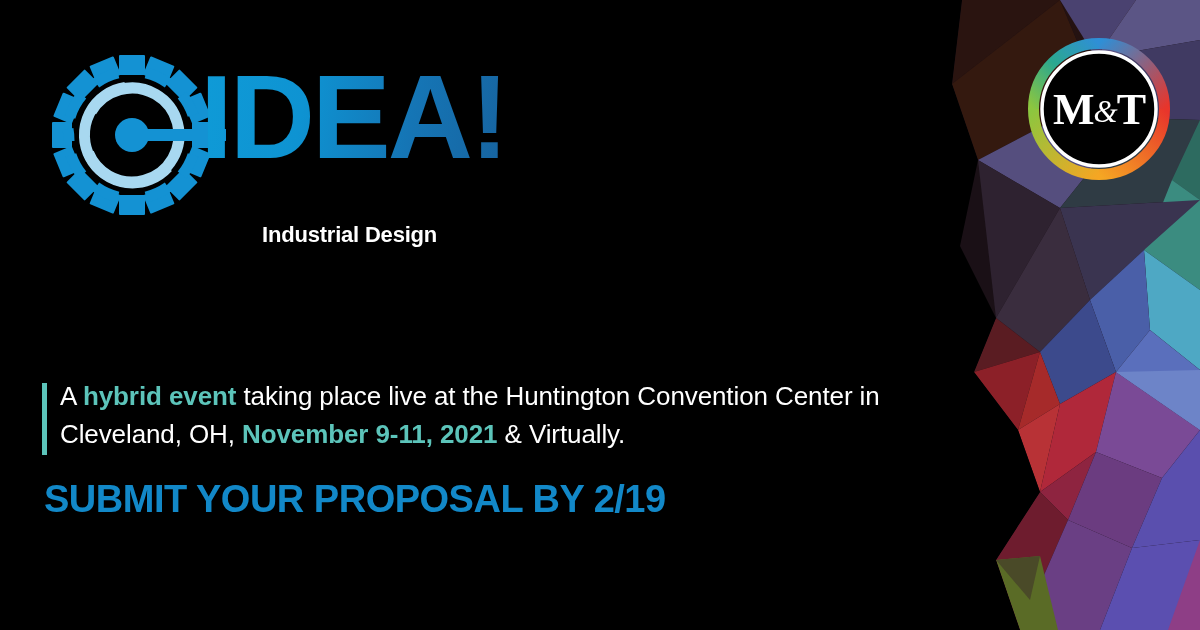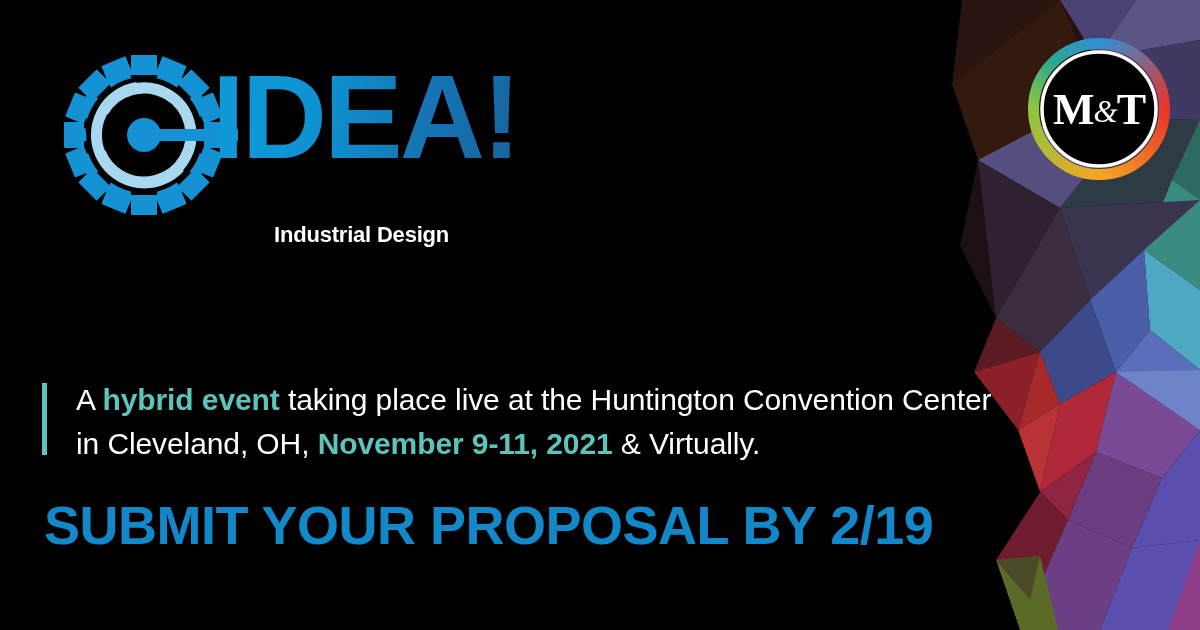--- a/index.html
+++ b/index.html
@@ -22,21 +22,21 @@
     top: 0;
     right: 0;
     width: 300px;
     height: 630px;
   }
   .poly-panel svg { display: block; width: 300px; height: 630px; }
 
   
   .logo-block {
     position: absolute;
-    left: 60px;
+    left: 48px;
     top: 42px;
     width: 620px;
     height: 215px;
   }
   .gear-mark {
     position: absolute;
     left: 0;
     top: 4px;
     width: 178px;
     height: 178px;
@@ -93,35 +93,35 @@
   }
   .accent-bar {
     position: absolute;
     left: 0;
     top: 5px;
     width: 5px;
     height: 72px;
     background: #5cc4ba;
   }
   .para {
-    margin-left: 34px;
+    margin-left: 18px;
     color: #ffffff;
-    font-size: 30px;
+    font-size: 26px;
     line-height: 1.45;
     letter-spacing: -0.1px;
   }
   .para b { color: #5cc4ba; font-weight: bold; }
 
   
   .cta {
     position: absolute;
     left: 44px;
-    top: 498px;
+    top: 480px;
     color: #1288c8;
-    font-size: 54px;
+    font-size: 38px;
     font-weight: bold;
     letter-spacing: -0.5px;
     line-height: 1;
     white-space: nowrap;
   }
 
   
   .mt-badge {
     position: absolute;
     left: 1028px;

